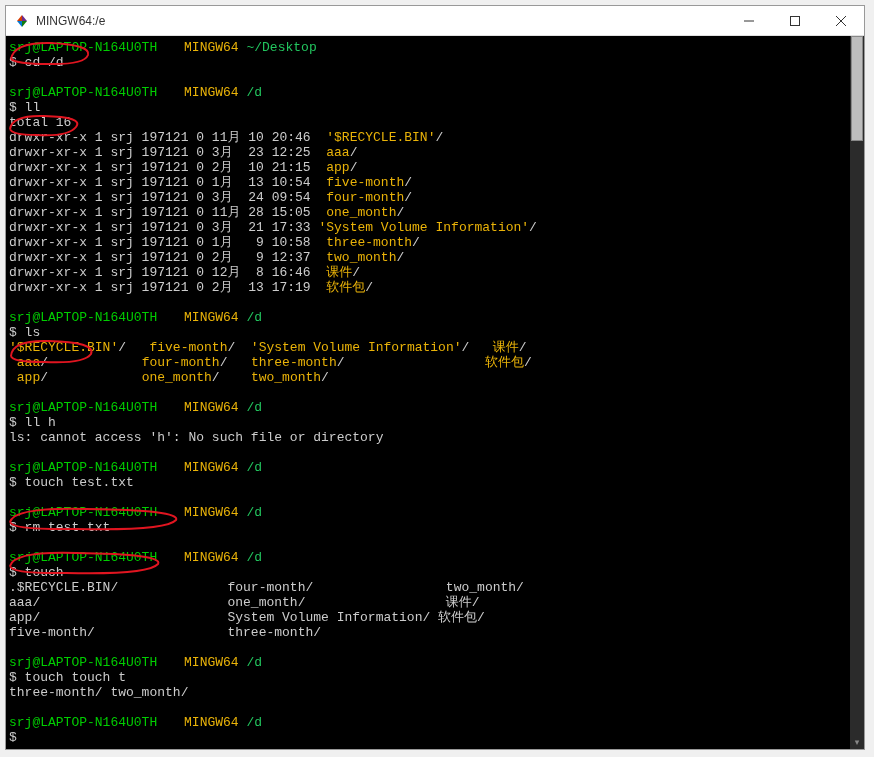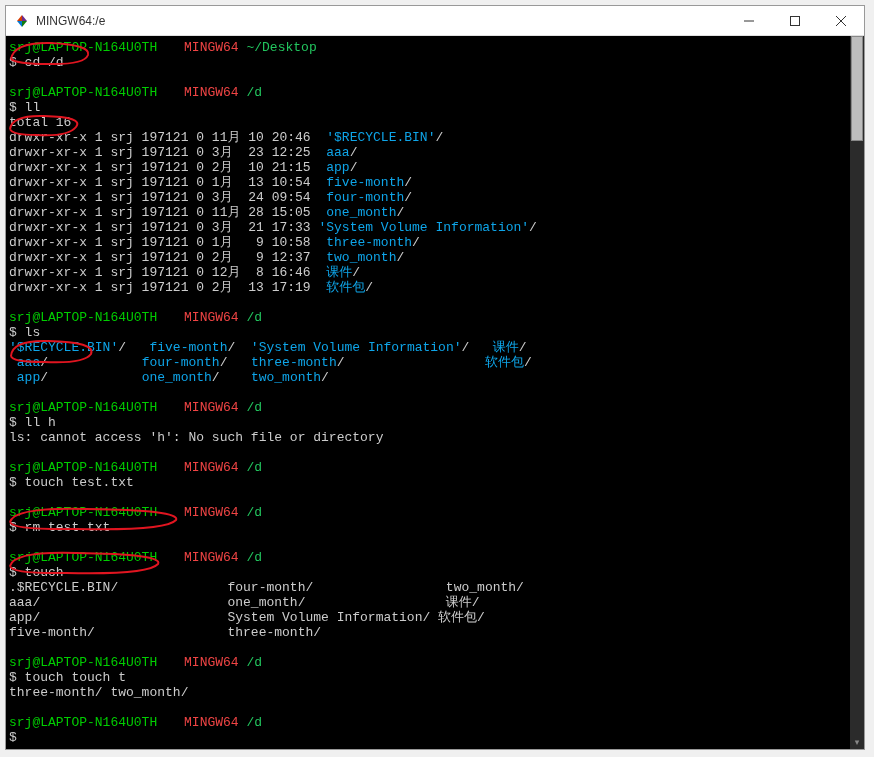--- a/index.html
+++ b/index.html
@@ -95,23 +95,23 @@
       left: 0;
       width: 14px;
       height: 14px;
       color: #888;
       font-size: 9px;
       text-align: center;
       line-height: 14px;
     }
     .scroll-arrow.down { bottom: 0; }
     .g { color: #00cd00; }
-    .m { color: #ef4444; padding-left: 19px; }
+    .m { color: #eab308; padding-left: 19px; }
     .y { color: #22c55e; }
-    .b { color: #0ea5e9; }
+    .b { color: #eab308; }
     .w { color: #cccccc; }
     .row { display: block; }
     .annot-curve {
       position: absolute;
       pointer-events: none;
     }
   </style>
 </head>
 <body>
 

